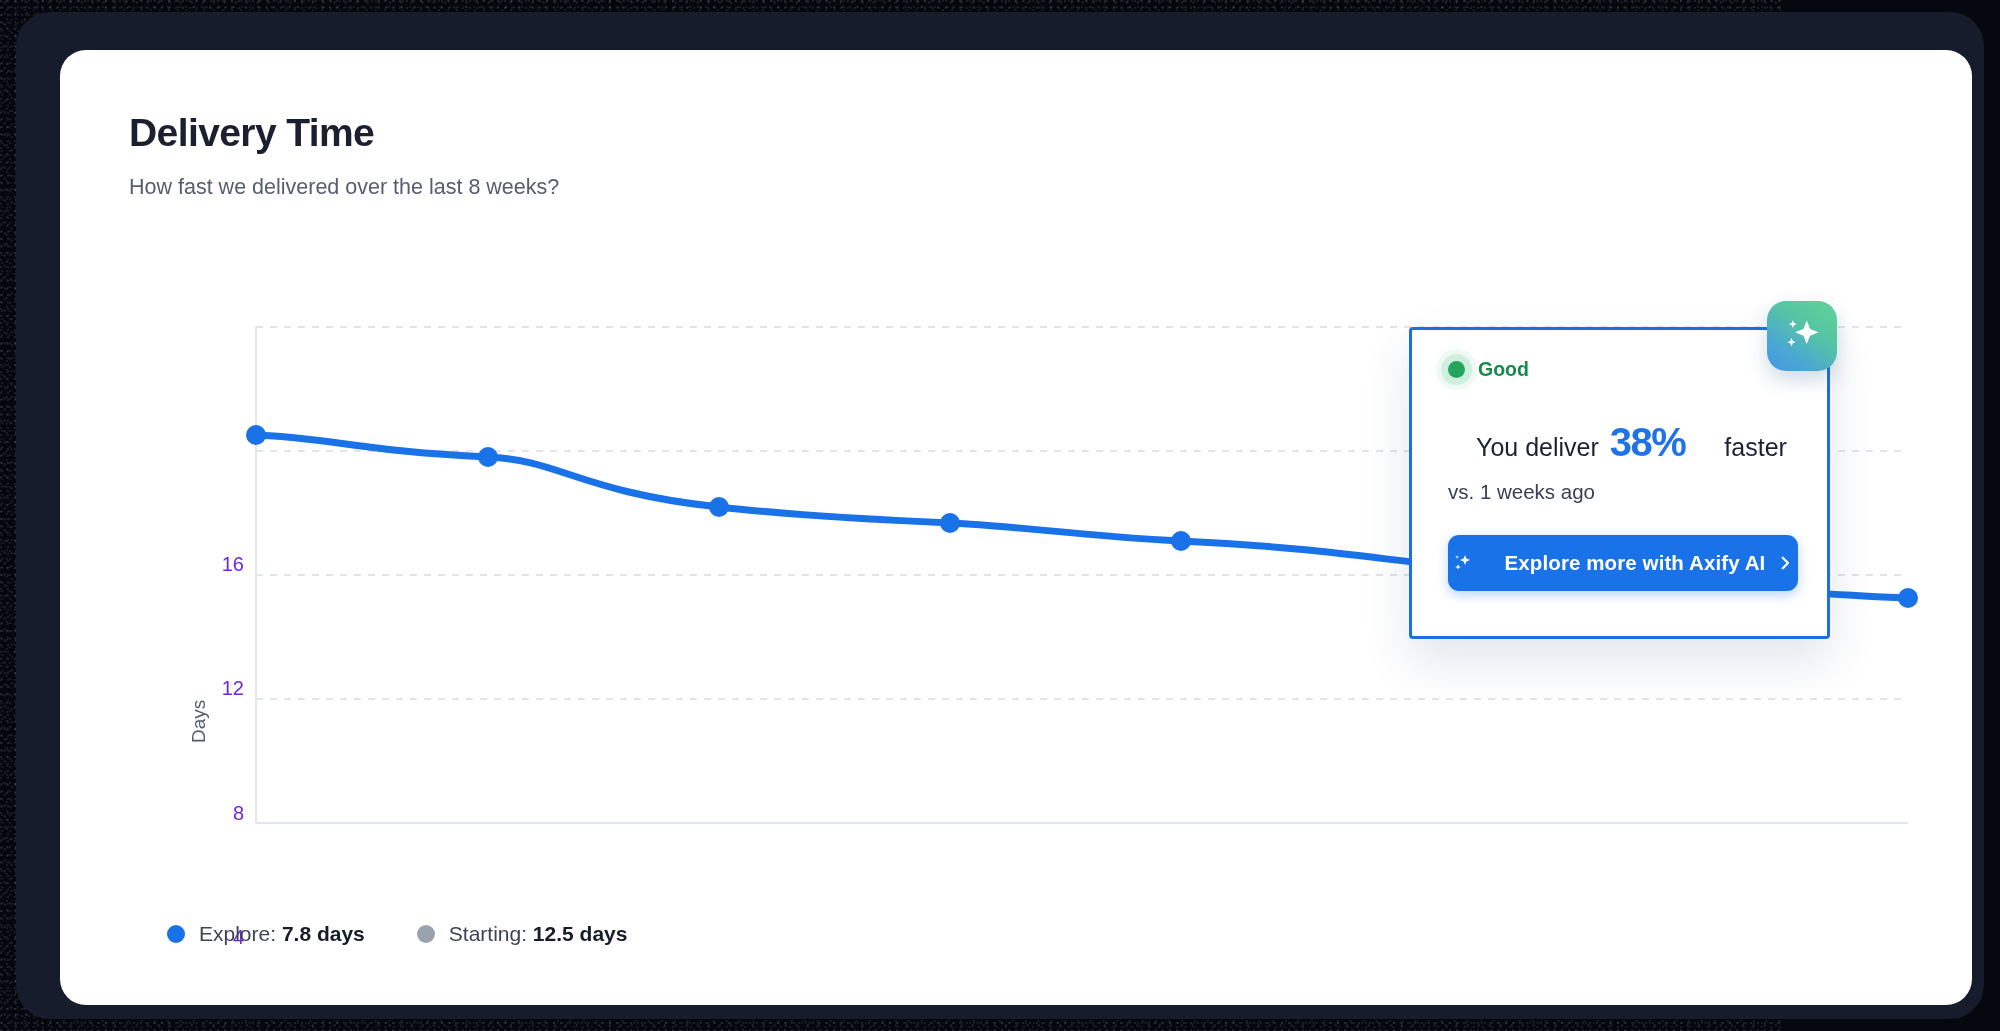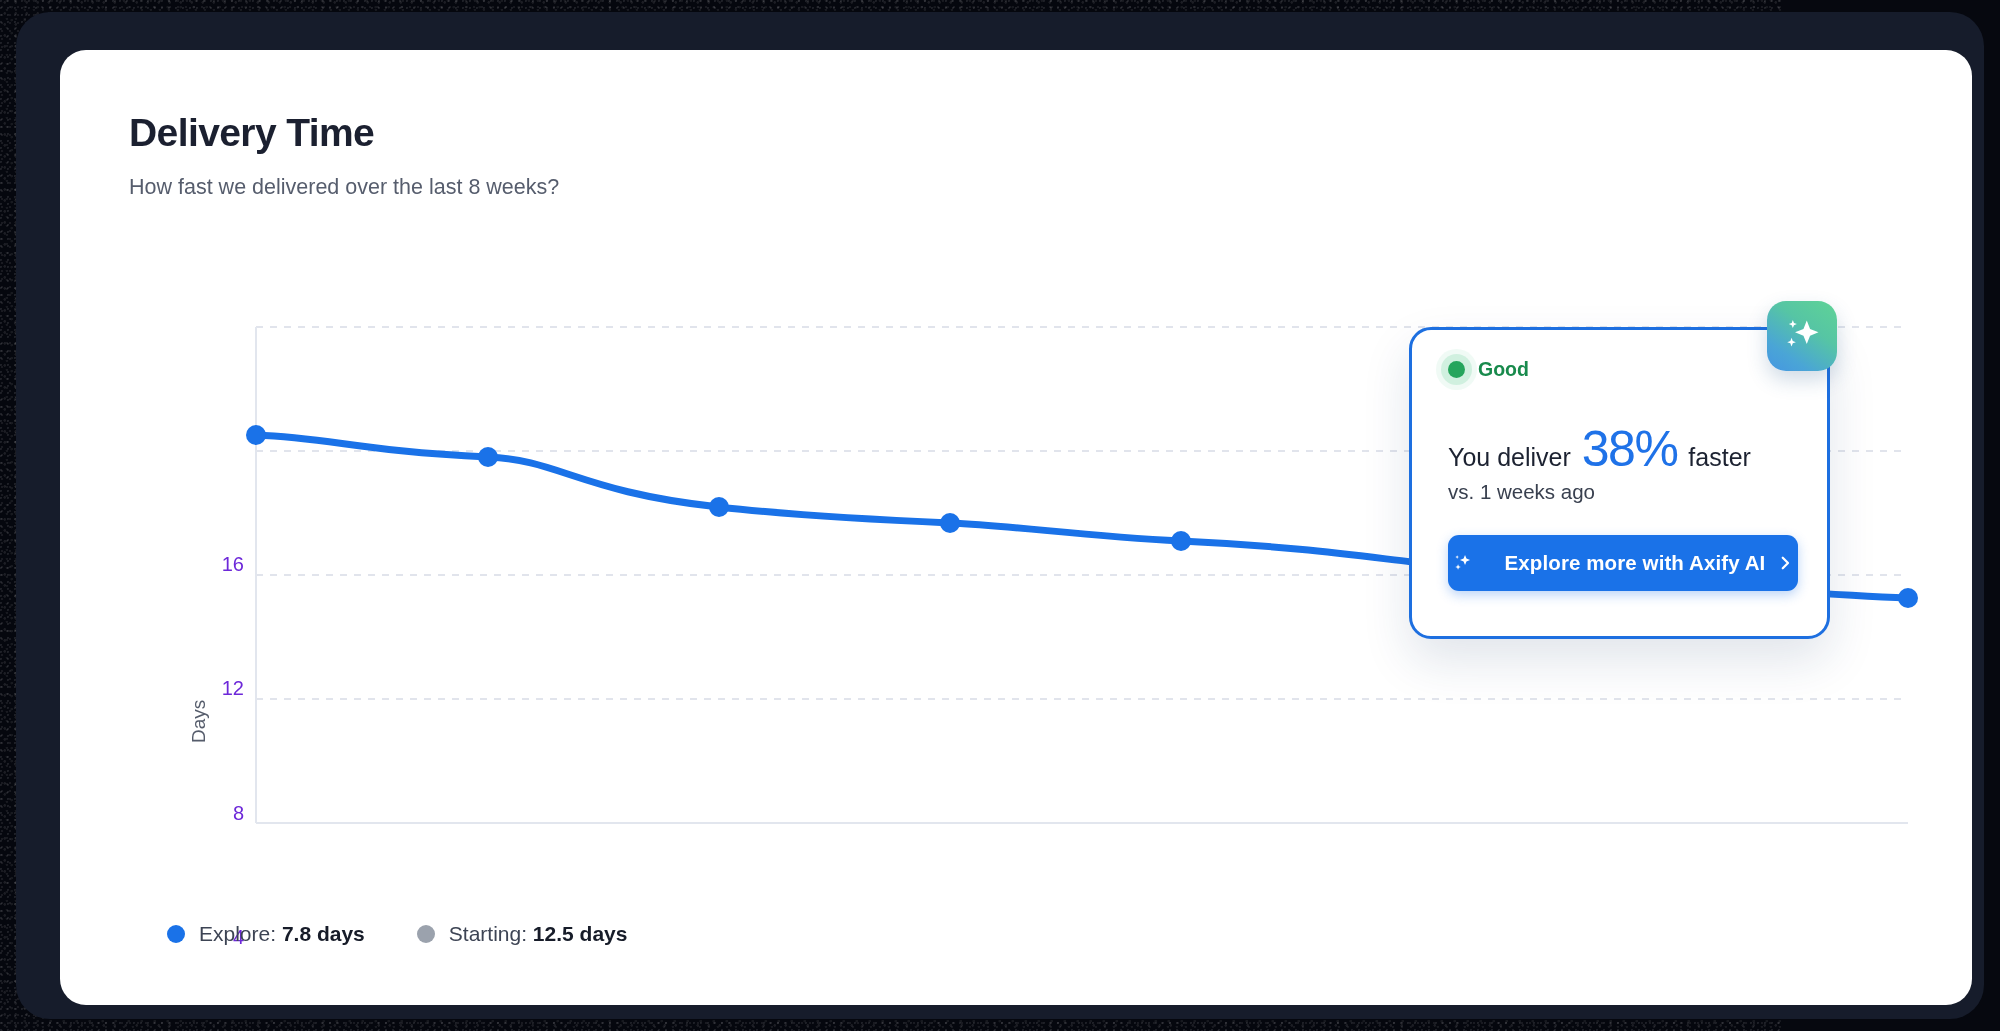--- a/index.html
+++ b/index.html
@@ -96,21 +96,21 @@
   }
   .ytick { text-align: right; width: 46px; }
 
   
   #insight-card {
     position: absolute;
     left: 1349px; top: 277px;
     width: 421px; height: 312px;
     background: #ffffff;
     border: 3px solid #1d6fe0;
-    border-radius: 22px;
+    border-radius: 4px;
     box-shadow: 0 22px 48px rgba(22,52,104,.13);
     z-index: 6;
   }
 
   #insight-status-row {
     position: absolute;
     left: 36px; top: 28px;
     display: flex;
     align-items: center;
     gap: 13px;
@@ -135,25 +135,26 @@
     display: flex;
     align-items: baseline;
     gap: 11px;
     white-space: nowrap;
   }
 
   .headline-text {
     font-size: 25px;
     color: #1c2231;
     font-weight: 400;
+    margin-left: 28px;
   }
 
   #headline-metric {
-    font-size: 50px;
-    font-weight: 400;
+    font-size: 40px;
+    font-weight: 700;
     color: #1f72e8;
     letter-spacing: -1.5px;
   }
 
   #insight-sub {
     position: absolute;
     left: 36px; top: 150px;
     font-size: 20.5px;
     color: #39404f;
   }

